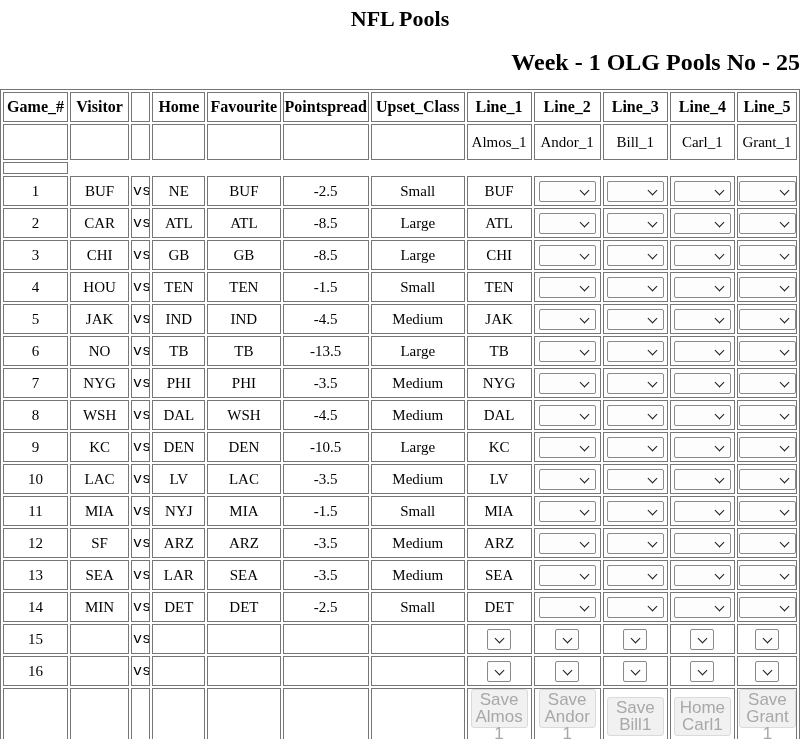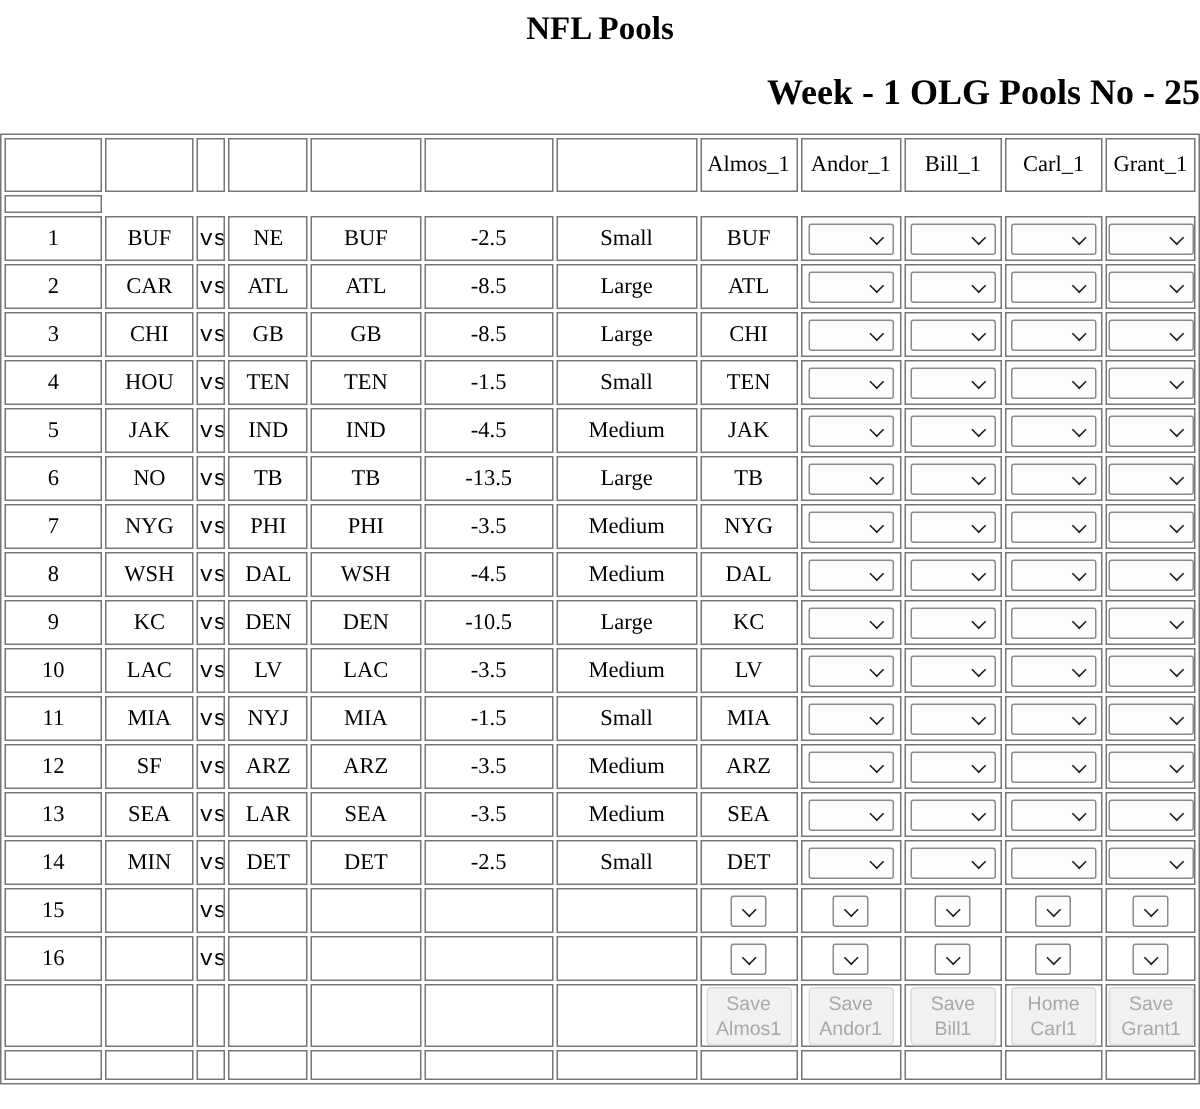--- a/index.html
+++ b/index.html
@@ -70,21 +70,21 @@
     pointer-events: none;
   }
   .sel-wrap.narrow .caret { right: 8px; }
   button.save-btn {
     width: 57px; height: 39px;
     background: #f1f1f1;
     border: 1px solid #dadada;
     border-radius: 3px;
     color: #a8a8a8;
     font-family: "Liberation Sans", sans-serif;
-    font-size: 13px;
+    font-size: 17px;
     line-height: 17px;
     padding: 1px 2px;
     white-space: normal;
     word-wrap: break-word;
   }
 </style>
 </head>
 <body>
 
 <h1 class="title">NFL Pools</h1>
@@ -99,20 +99,34 @@
     <col style="width:72px">
       <col style="width:85px">
       <col style="width:92px">
       <col style="width:64px">
     <col style="width:66px">
       <col style="width:64px">
       <col style="width:64px">
       <col style="width:59px">
   </colgroup>
   <tbody>
+    <tr class="header-row">
+      <th>Game_#</th>
+      <th>Visitor</th>
+      <th></th>
+      <th>Home</th>
+      <th>Favourite</th>
+      <th>Pointspread</th>
+      <th>Upset_Class</th>
+      <th>Line_1</th>
+      <th>Line_2</th>
+      <th>Line_3</th>
+      <th>Line_4</th>
+      <th>Line_5</th>
+    </tr>
     <tr class="names-row">
       <td></td>
       <td></td>
       <td></td>
       <td></td>
       <td></td>
       <td></td>
       <td></td>
       <td>Almos_1</td>
       <td>Andor_1</td>

